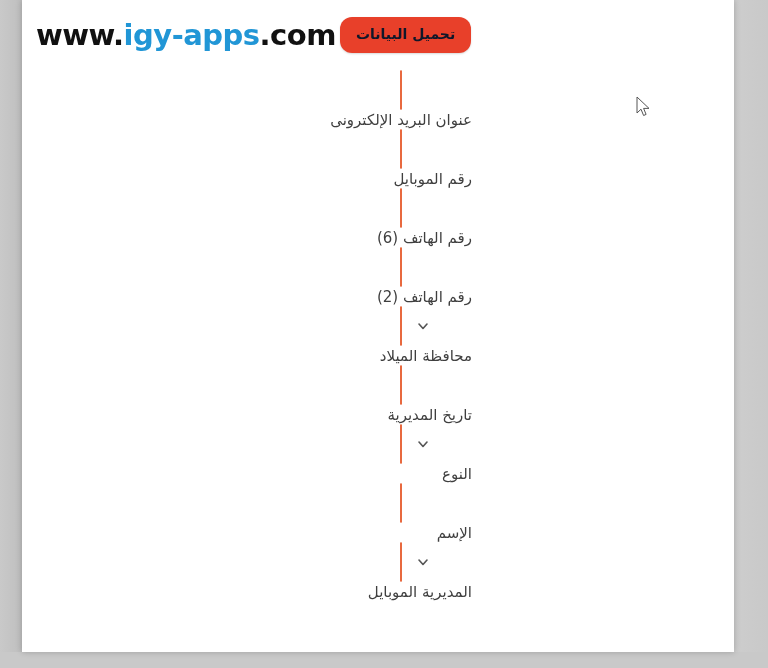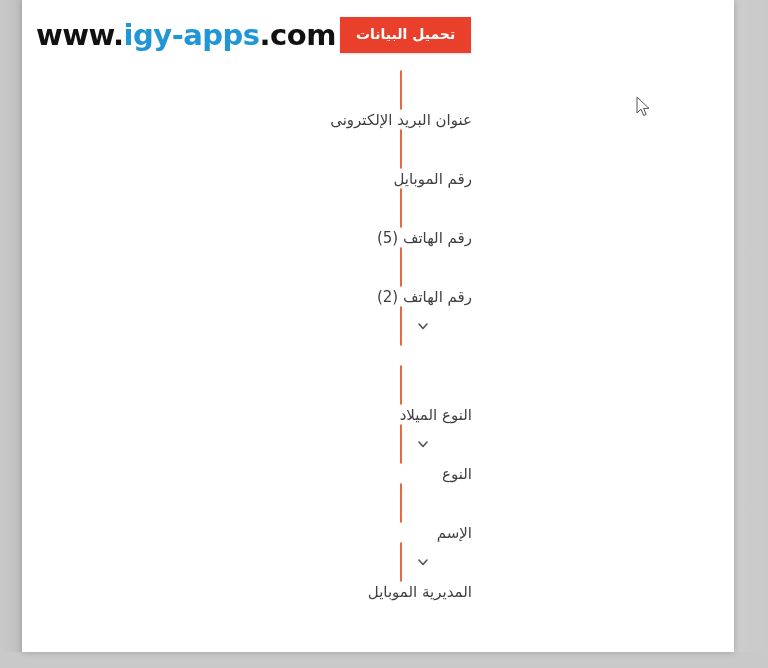--- a/index.html
+++ b/index.html
@@ -55,23 +55,23 @@
   }
   .wm-black { color: #111111; }
   .wm-blue  { color: #2196d6; }
 
   
   .download-btn {
     position: absolute;
     left: 318px;
     top: 17px;
     background: #e8402a;
-    color: #ffffff;
+    color: #0f172a;
     border: none;
-    border-radius: 0;
+    border-radius: 12px;
     padding: 10px 16px 12px 16px;
     font-family: "DejaVu Sans", sans-serif;
     font-size: 14px;
     font-weight: bold;
     line-height: 1;
     box-shadow: 0 1px 2px rgba(0,0,0,0.15);
     cursor: pointer;
     direction: rtl;
   }
 
@@ -191,48 +191,49 @@
         <div class="field-wrap">
           <div class="field"></div>
         </div>
         <div class="field-label">رقم الموبايل</div>
       </div>
 
       <div class="form-row">
         <div class="field-wrap">
           <div class="field"></div>
         </div>
-        <div class="field-label">رقم الهاتف (5)</div>
+        <div class="field-label">رقم الهاتف (6)</div>
       </div>
 
       <div class="form-row">
         <div class="field-wrap">
           <div class="field"></div>
         </div>
         <div class="field-label">رقم الهاتف (2)</div>
       </div>
 
 
       <div class="form-row">
         <div class="field-wrap">
           <div class="field select">
             <span class="chev">
               <svg width="12" height="12" viewBox="0 0 12 12">
                   <path d="M2 4 L6 8.5 L10 4" fill="none" stroke="#555" stroke-width="1.6" stroke-linecap="round" stroke-linejoin="round"></path>
                 </svg>
             </span>
           </div>
         </div>
-      </div>
-
-      <div class="form-row">
-        <div class="field-wrap">
-          <div class="field"></div>
-        </div>
-        <div class="field-label">النوع الميلاد</div>
+        <div class="field-label">محافظة الميلاد</div>
+      </div>
+
+      <div class="form-row">
+        <div class="field-wrap">
+          <div class="field"></div>
+        </div>
+        <div class="field-label">تاريخ المديرية</div>
       </div>
 
       <div class="form-row">
         <div class="field-wrap">
           <div class="field select">
             <span class="chev">
               <svg width="12" height="12" viewBox="0 0 12 12">
                   <path d="M2 4 L6 8.5 L10 4" fill="none" stroke="#555" stroke-width="1.6" stroke-linecap="round" stroke-linejoin="round"></path>
                 </svg>
             </span>

